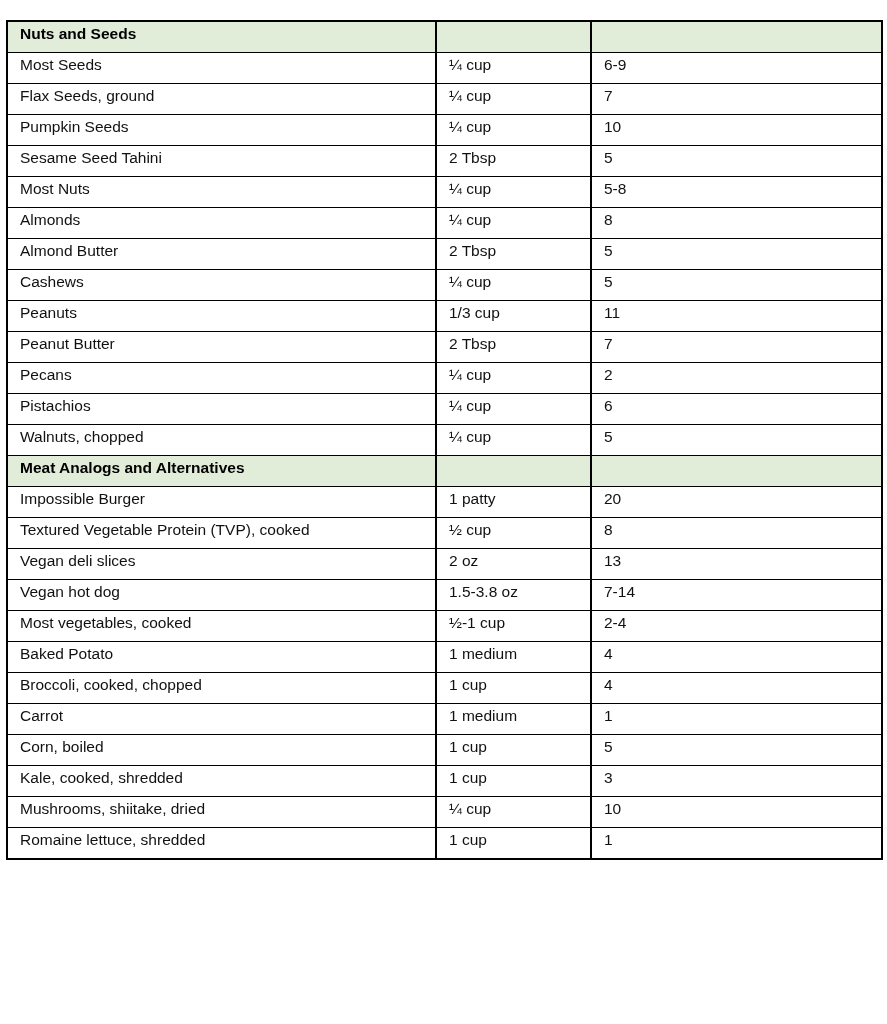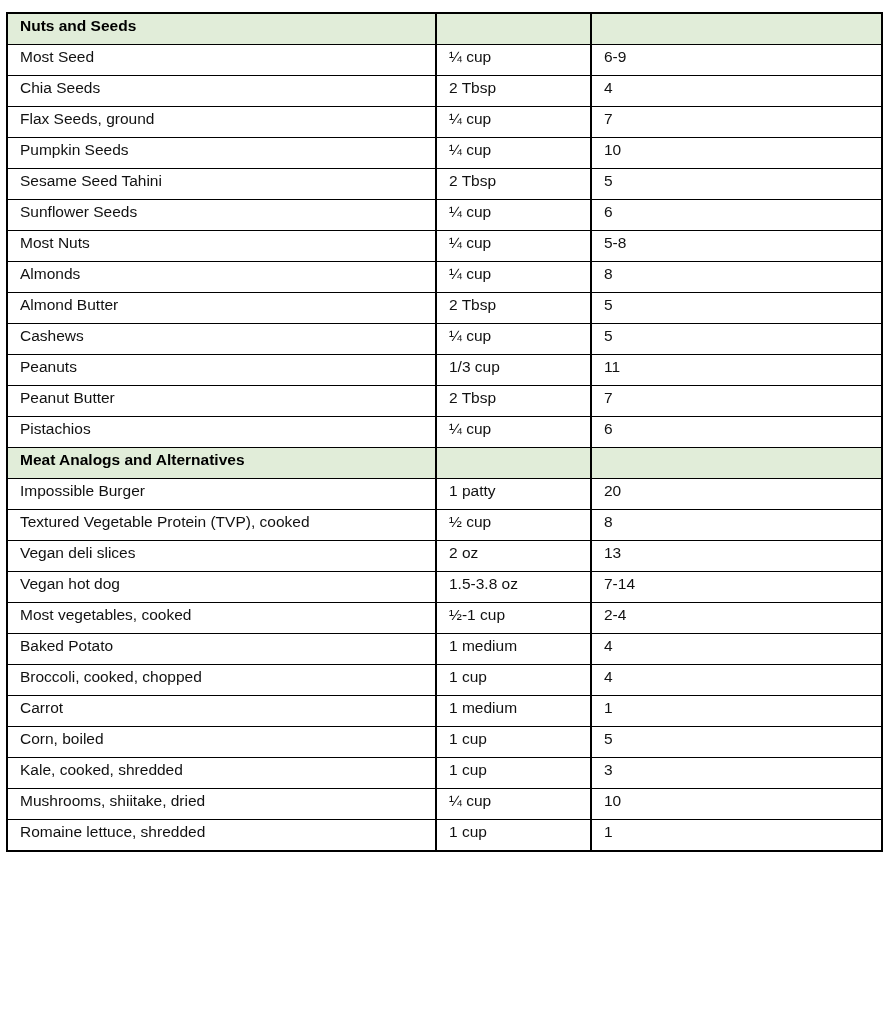--- a/index.html
+++ b/index.html
@@ -5,21 +5,21 @@
   html, body {
     margin: 0;
     padding: 0;
     background: #ffffff;
     font-family: "Liberation Sans", "DejaVu Sans", sans-serif;
   }
   .page {
     width: 887px;
     height: 1024px;
     box-sizing: border-box;
-    padding: 12px 6px 6px 6px;
+    padding: 20px 6px 6px 6px;
     background: #ffffff;
     overflow: hidden;
   }
   table.protein-table {
     border-collapse: collapse;
     table-layout: fixed;
     width: 875px;
     border: 2px solid #000000;
   }
   table.protein-table td {
@@ -55,48 +55,38 @@
       <col style="width:155px">
       <col style="width:291px">
     </colgroup>
     <tbody id="table-body">
         <tr class="section-row">
           <td class="col-food">Nuts and Seeds</td>
           <td class="col-serving"></td>
           <td class="col-protein"></td>
         </tr>
         <tr>
-          <td class="col-food">Most Seed</td>
+          <td class="col-food">Most Seeds</td>
           <td class="col-serving">¼ cup</td>
           <td class="col-protein">6-9</td>
-        </tr>
-        <tr>
-          <td class="col-food">Chia Seeds</td>
-          <td class="col-serving">2 Tbsp</td>
-          <td class="col-protein">4</td>
         </tr>
         <tr>
           <td class="col-food">Flax Seeds, ground</td>
           <td class="col-serving">¼ cup</td>
           <td class="col-protein">7</td>
         </tr>
         <tr>
           <td class="col-food">Pumpkin Seeds</td>
           <td class="col-serving">¼ cup</td>
           <td class="col-protein">10</td>
         </tr>
         <tr>
           <td class="col-food">Sesame Seed Tahini</td>
           <td class="col-serving">2 Tbsp</td>
           <td class="col-protein">5</td>
-        </tr>
-        <tr>
-          <td class="col-food">Sunflower Seeds</td>
-          <td class="col-serving">¼ cup</td>
-          <td class="col-protein">6</td>
         </tr>
         <tr>
           <td class="col-food">Most Nuts</td>
           <td class="col-serving">¼ cup</td>
           <td class="col-protein">5-8</td>
         </tr>
         <tr>
           <td class="col-food">Almonds</td>
           <td class="col-serving">¼ cup</td>
           <td class="col-protein">8</td>
@@ -115,23 +105,33 @@
           <td class="col-food">Peanuts</td>
           <td class="col-serving">1/3 cup</td>
           <td class="col-protein">11</td>
         </tr>
         <tr>
           <td class="col-food">Peanut Butter</td>
           <td class="col-serving">2 Tbsp</td>
           <td class="col-protein">7</td>
         </tr>
         <tr>
+          <td class="col-food">Pecans</td>
+          <td class="col-serving">¼ cup</td>
+          <td class="col-protein">2</td>
+        </tr>
+        <tr>
           <td class="col-food">Pistachios</td>
           <td class="col-serving">¼ cup</td>
           <td class="col-protein">6</td>
+        </tr>
+        <tr>
+          <td class="col-food">Walnuts, chopped</td>
+          <td class="col-serving">¼ cup</td>
+          <td class="col-protein">5</td>
         </tr>
         <tr class="section-row">
           <td class="col-food">Meat Analogs and Alternatives</td>
           <td class="col-serving"></td>
           <td class="col-protein"></td>
         </tr>
         <tr>
           <td class="col-food">Impossible Burger</td>
           <td class="col-serving">1 patty</td>
           <td class="col-protein">20</td>

